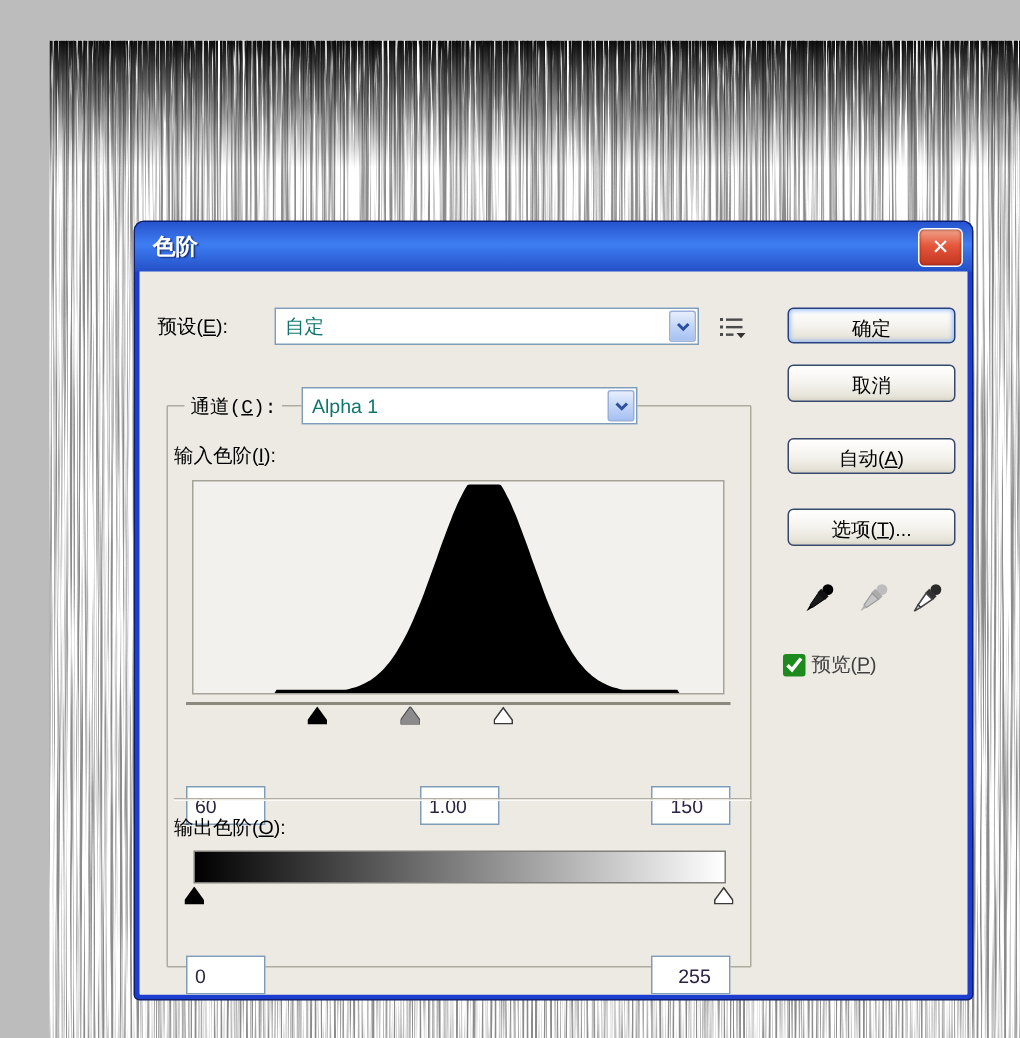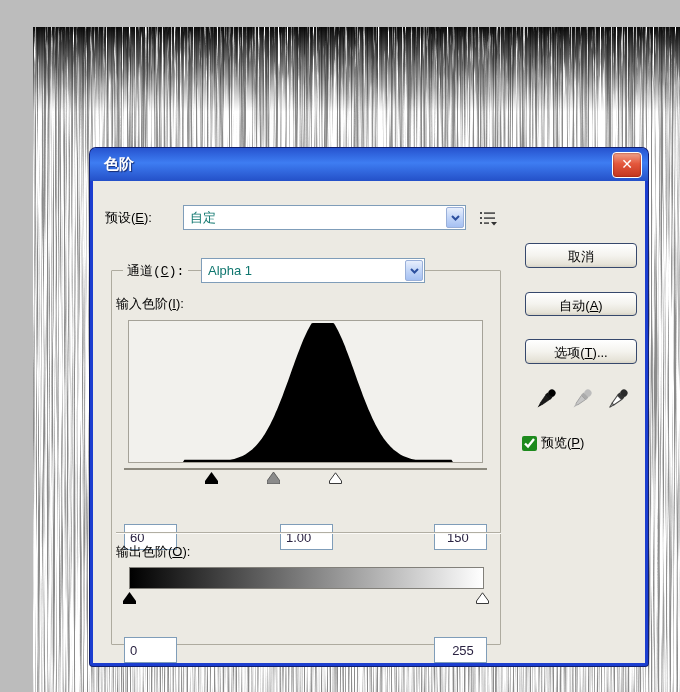--- a/index.html
+++ b/index.html
@@ -19,22 +19,22 @@
     border-radius:6px 6px 3px 3px;
     box-shadow:0 0 0 1px #101e6e;
     box-sizing:border-box;
   }
   .titlebar{
     position:absolute;left:-3px;top:0;width:558px;height:33px;
     background:linear-gradient(180deg,#2653cf 0%,#3e7df2 45%,#2450c8 100%);
     border-radius:6px 6px 0 0;
     display:flex;align-items:center;
   }
-  .title-text{color:#fff;font-size:15px;font-weight:bold;padding-left:14px;
-    text-shadow:1px 1px 1px rgba(0,0,40,.6);}
+  .title-text{color:#fff;font-size:15px;font-weight:bold;padding-left:0;
+    text-shadow:1px 1px 1px rgba(0,0,40,.6);margin-left:12px;}
   .close-btn{
     position:absolute;right:6px;top:4px;width:28px;height:24px;
     background:linear-gradient(180deg,#f0a48c 0%,#e4573c 45%,#c23620 100%);
     border:1px solid #fff;border-radius:4px;
     color:#fff;font-size:14px;font-weight:bold;line-height:22px;text-align:center;
     box-shadow:inset 0 0 2px #7e1503;cursor:pointer;
   }
   .lbl{position:absolute;font-size:13px;color:#000;white-space:nowrap;}
   .u{text-decoration:underline;}
   
@@ -85,21 +85,21 @@
     border:1px solid #82807a;box-sizing:border-box;
     background:linear-gradient(to right,#000 0%,#fff 100%);
   }
   .dropper-row{
     position:absolute;left:432px;top:237px;width:112px;height:30px;
     display:flex;justify-content:space-between;align-items:center;padding:0 6px;box-sizing:border-box;
   }
   .dropper{width:28px;height:28px;}
   .preview-row{position:absolute;left:429px;top:286px;display:flex;align-items:center;}
   .cb{width:15px;height:15px;margin:0 4px 0 0;accent-color:#1d8a1d;}
-  .cb-lbl{font-size:13px;color:#000000;}
+  .cb-lbl{font-size:13px;color:#404040;}
 </style>
 </head>
 <body>
 
 <div class="canvas-area">
   <svg width="647" height="665">
     <defs>
       <filter id="streaks" x="0" y="0" width="100%" height="100%">
         <feTurbulence type="fractalNoise" baseFrequency="0.7 0.004" numOctaves="4" seed="7" stitchTiles="stitch"></feTurbulence>
         <feColorMatrix type="matrix" values="0 0 0 0 0  0 0 0 0 0  0 0 0 0 0  4 0 0 0 -1.7"></feColorMatrix>
@@ -148,20 +148,21 @@
       <rect x="2" y="3" width="2" height="2" fill="#4a4a4a"></rect>
         <rect x="6" y="3.3" width="11" height="1.6" fill="#4a4a4a"></rect>
       <rect x="2" y="8" width="2" height="2" fill="#4a4a4a"></rect>
         <rect x="6" y="8.3" width="11" height="1.6" fill="#4a4a4a"></rect>
       <rect x="2" y="13" width="2" height="2" fill="#4a4a4a"></rect>
         <rect x="6" y="13.3" width="5" height="1.6" fill="#4a4a4a"></rect>
       <polygon points="13,13 19,13 16,16.5" fill="#333"></polygon>
     </svg>
   </button>
 
+  <button class="xp-btn default" style="left:432px;top:57px;height:24px;">确定</button>
   <button class="xp-btn" style="left:432px;top:95px;">取消</button>
   <button class="xp-btn" style="left:432px;top:144px;height:24px;"><span>自动(</span><span class="u">A</span><span>)</span></button>
   <button class="xp-btn" style="left:432px;top:191px;"><span>选项(</span><span class="u">T</span><span>)...</span></button>
 
   <div class="dropper-row">
     <span class="dropper">
       <svg width="28" height="28" viewBox="0 0 24 24">
           <g transform="rotate(45 12 12)">
         <ellipse cx="12" cy="3.6" rx="3.1" ry="3.1" fill="#000"></ellipse>
         <rect x="9" y="6" width="6" height="3" fill="#111"></rect>

